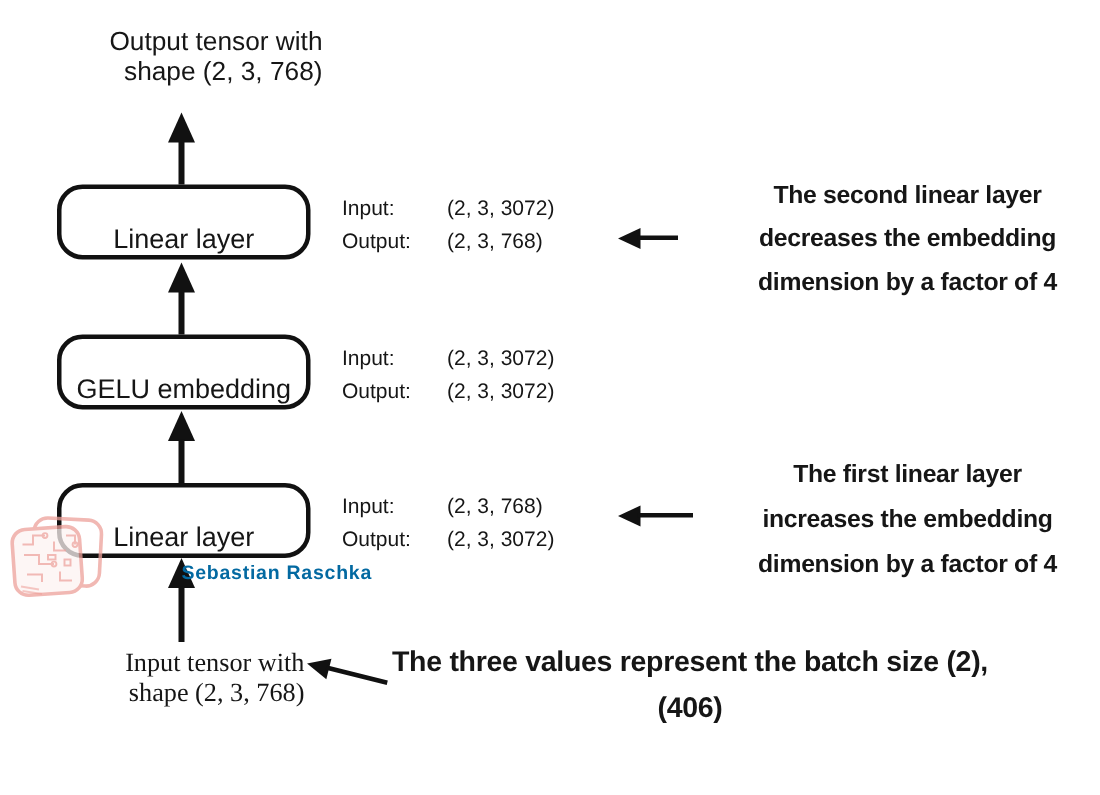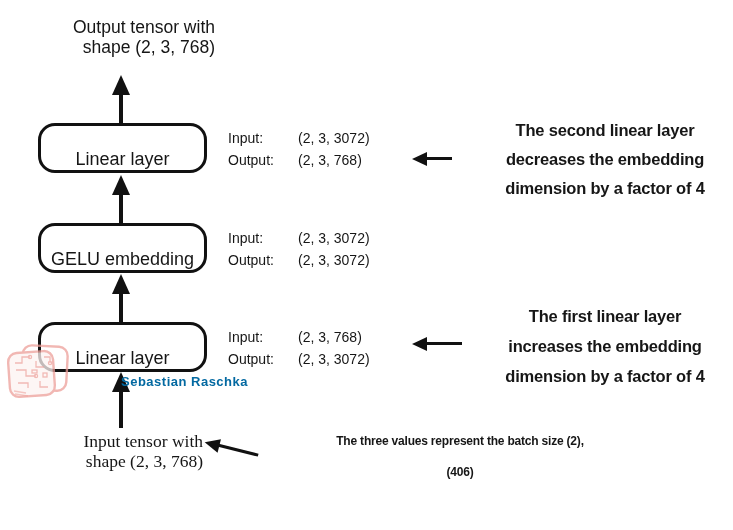--- a/index.html
+++ b/index.html
@@ -35,21 +35,21 @@
   
   .l-arrow { position:absolute; height:15px; display:flex; align-items:center; }
   .l-arrow .head { width:0; height:0; border-top:7px solid transparent; border-bottom:7px solid transparent;
     border-right:15px solid #111; }
   .l-arrow .shaft { height:3px; flex:1; background:#111; margin-left:-2px; }
 
   
   .note { position:absolute; font-weight:bold; text-align:center; color:#161616; letter-spacing:-0.2px; }
   #note-second { left:465px; top:116px; width:280px; font-size:16.5px; line-height:29px; }
   #note-first  { left:465px; top:301px; width:280px; font-size:16.5px; line-height:30px; }
-  #note-input  { left:240px; top:426px; width:440px; font-size:12px;   line-height:31px; }
+  #note-input  { left:240px; top:426px; width:440px; font-size:19px;   line-height:31px; }
 
   
   #wm-logo { position:absolute; left:6px; top:343px; }
   #wm-text { position:absolute; left:77px; top:374px; font-size:13px; font-weight:bold;
     color:#0369a1; letter-spacing:0.5px;margin-left:44px; }
 </style>
 </head>
 <body>
 
 <div id="canvas">

